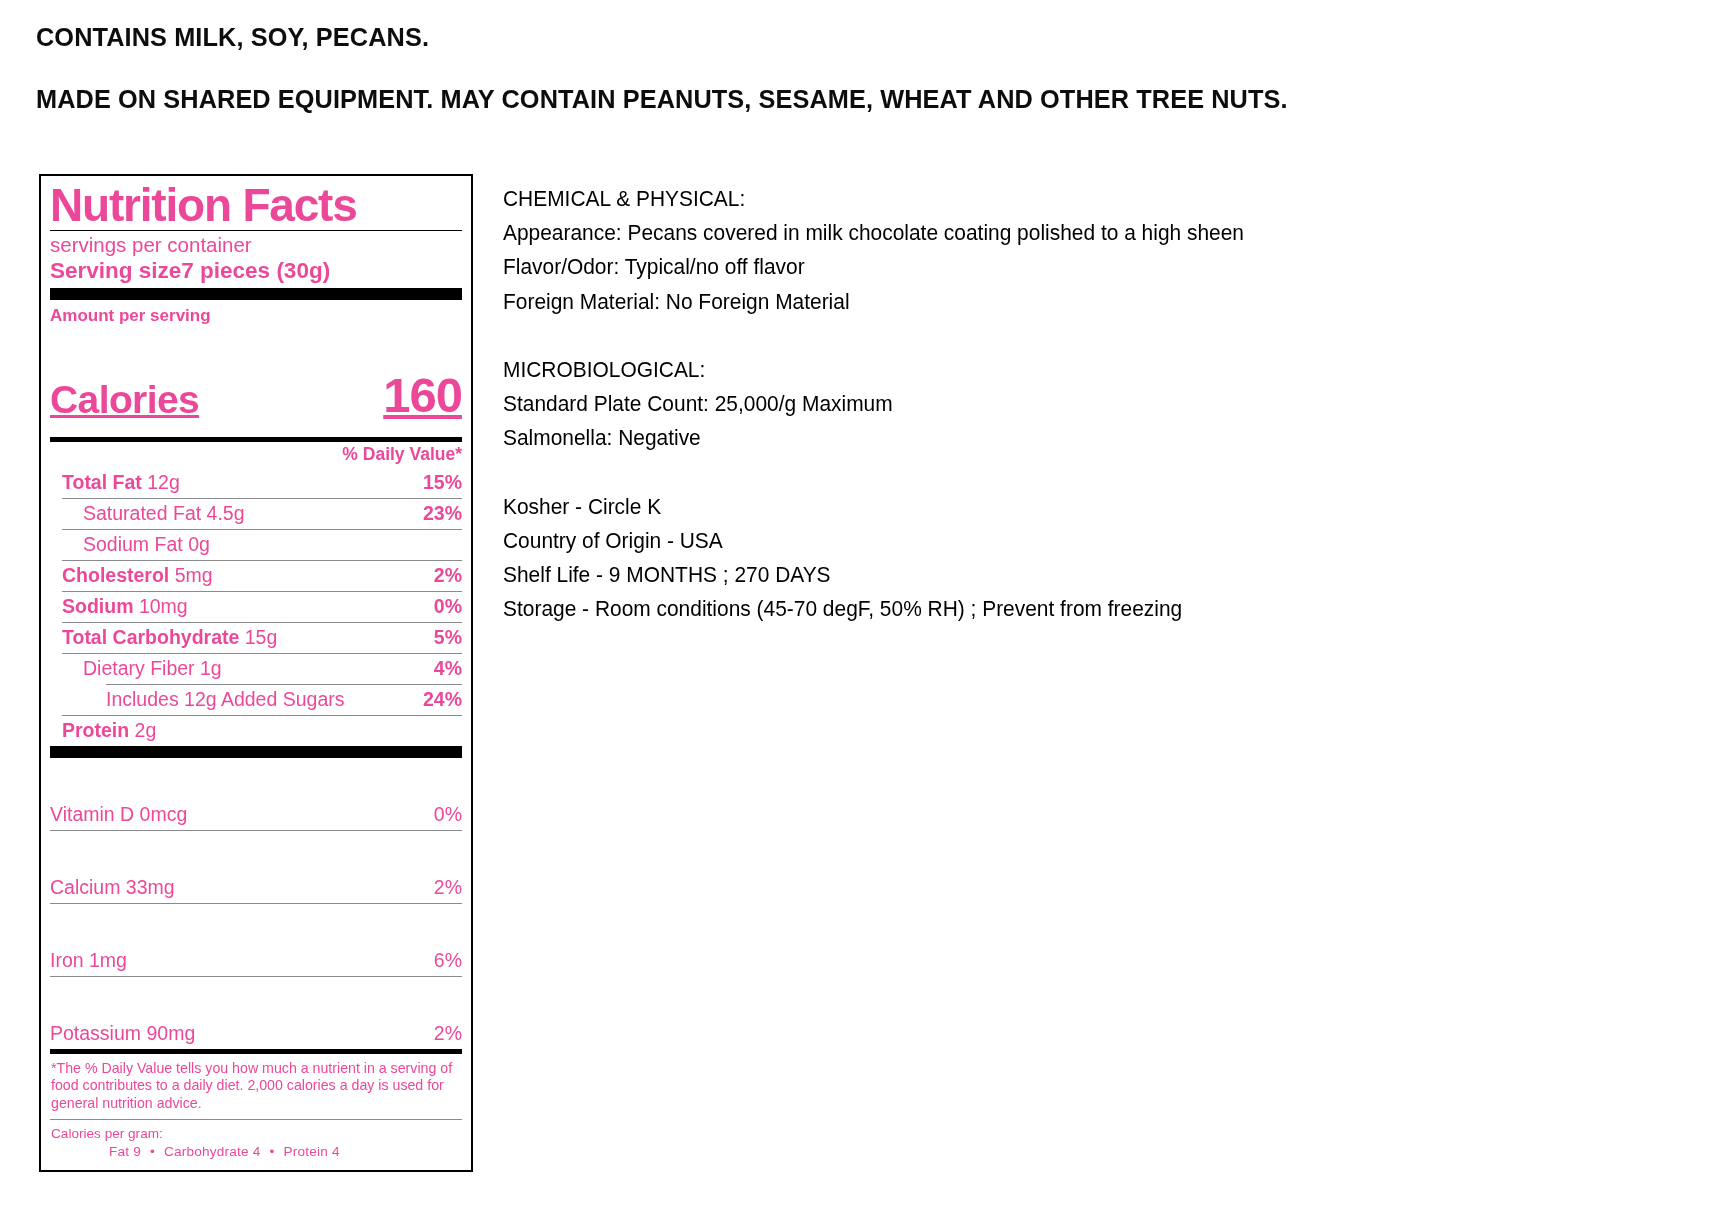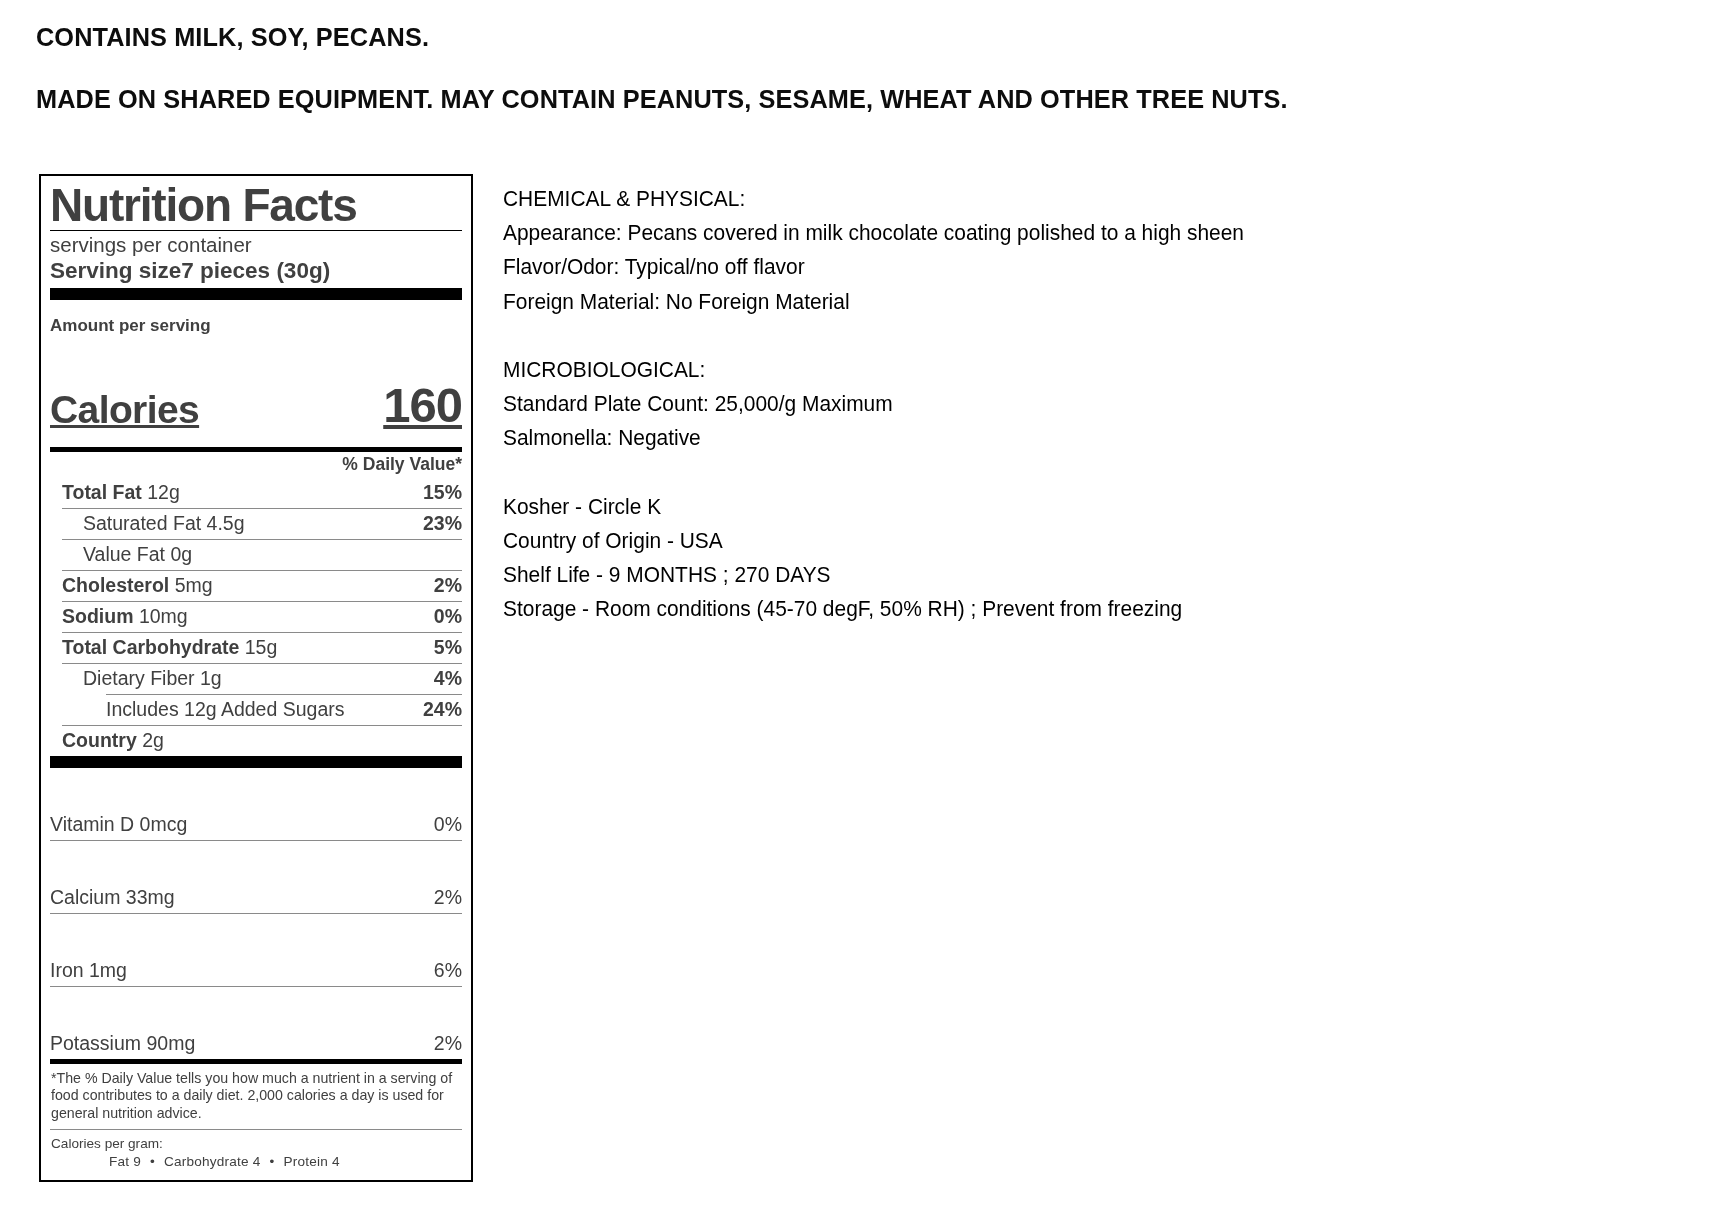--- a/index.html
+++ b/index.html
@@ -39,21 +39,21 @@
   #nutrition-panel {
     position: absolute;
     left: 39px;
     top: 174px;
     width: 434px;
     box-sizing: border-box;
     border: 2px solid #000;
     background: #fff;
     padding: 4px 9px 6px 9px;
     font-family: "Liberation Sans", sans-serif;
-    color: #404040;
+    color: #ec4899;
   }
 
   .nf-title {
     font-size: 46px;
     font-weight: bold;
     letter-spacing: -1.2px;
     line-height: 1.02;
     margin: 2px 0 1px 0;
     transform: scaleX(1.0);
   }
@@ -73,21 +73,21 @@
     align-items: baseline;
     font-size: 22.5px;
     font-weight: bold;
     line-height: 1.2;
     padding-bottom: 4px;
   }
 
   .nf-amount {
     font-size: 17px;
     font-weight: bold;
-    padding-top: 16px;
+    padding-top: 6px;
     line-height: 1.2;
   }
   .nf-calories-row {
     display: flex;
     justify-content: space-between;
     align-items: flex-end;
     line-height: 0.98;
     padding-bottom: 17px;
     text-decoration: underline;
   }
@@ -209,21 +209,21 @@
       <div class="nf-row-wrap">
         <div class="rule-hair"></div>
         <div class="nf-row indent-1">
           <span class="lbl">Saturated Fat 4.5g</span>
           <span class="pct">23%</span>
         </div>
       </div>
       <div class="nf-row-wrap">
         <div class="rule-hair"></div>
         <div class="nf-row indent-1">
-          <span class="lbl">Value Fat 0g</span>
+          <span class="lbl">Sodium Fat 0g</span>
           <span class="pct"></span>
         </div>
       </div>
       <div class="nf-row-wrap">
         <div class="rule-hair"></div>
         <div class="nf-row">
           <span class="lbl"><b>Cholesterol</b> 5mg</span>
           <span class="pct">2%</span>
         </div>
       </div>
@@ -251,21 +251,21 @@
       <div class="nf-row-wrap">
         <div class="rule-indent-2"></div>
         <div class="nf-row indent-2">
           <span class="lbl">Includes 12g Added Sugars</span>
           <span class="pct">24%</span>
         </div>
       </div>
       <div class="nf-row-wrap">
         <div class="rule-hair"></div>
         <div class="nf-row">
-          <span class="lbl"><b>Country</b> 2g</span>
+          <span class="lbl"><b>Protein</b> 2g</span>
           <span class="pct"></span>
         </div>
       </div>
     </div>
 
   <div class="rule-thick"></div>
 
   <div id="vitamin-rows" class="nf-vitamins">
       <div class="nf-row">
         <span>Vitamin D 0mcg</span>

